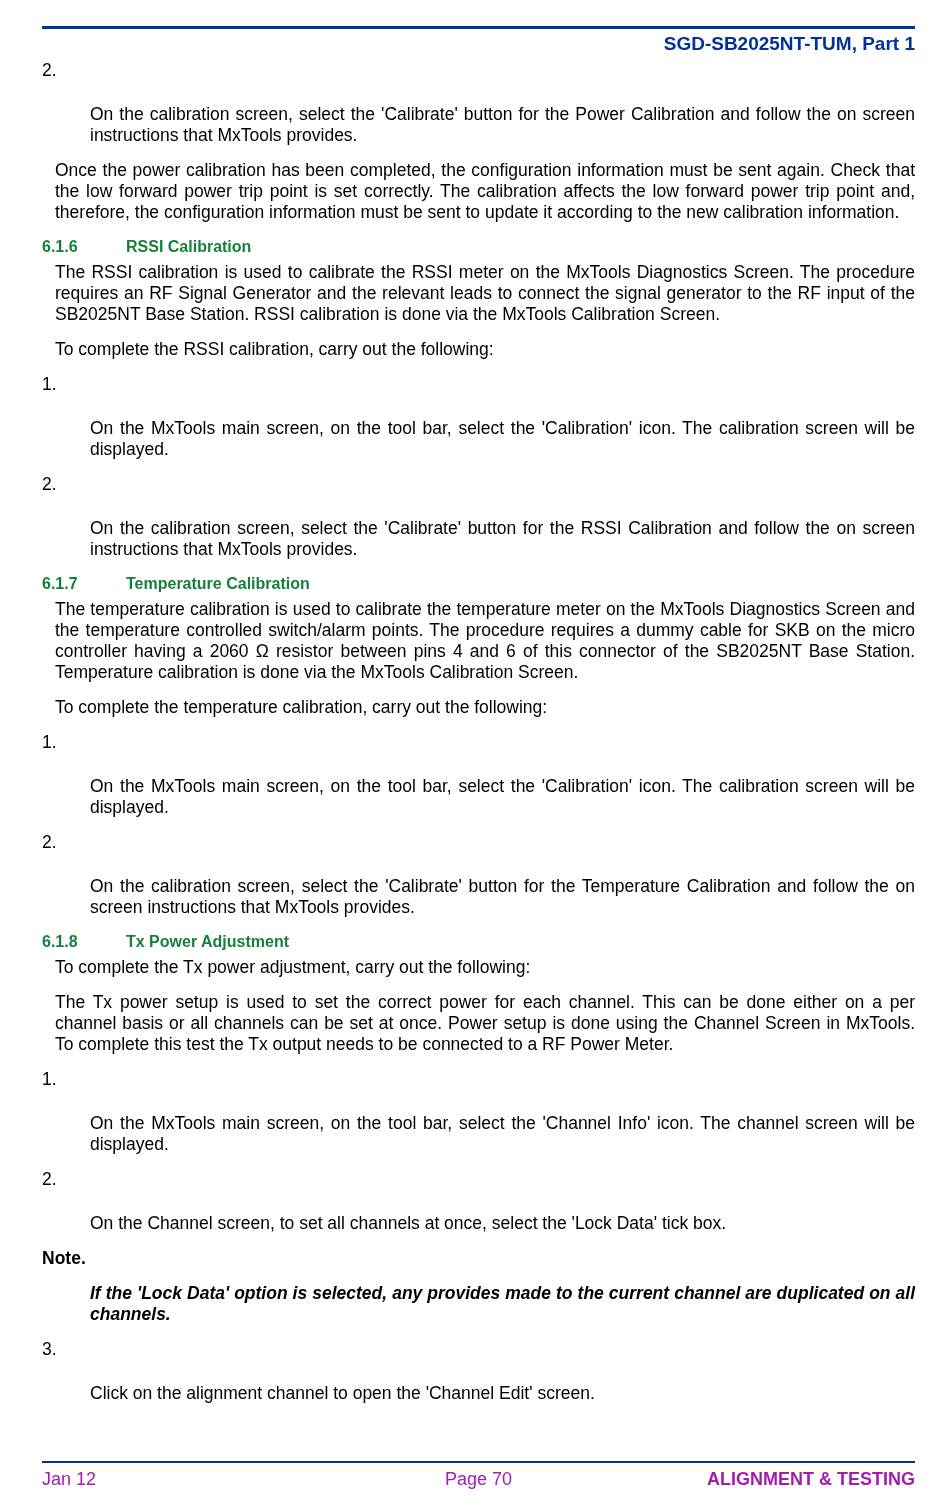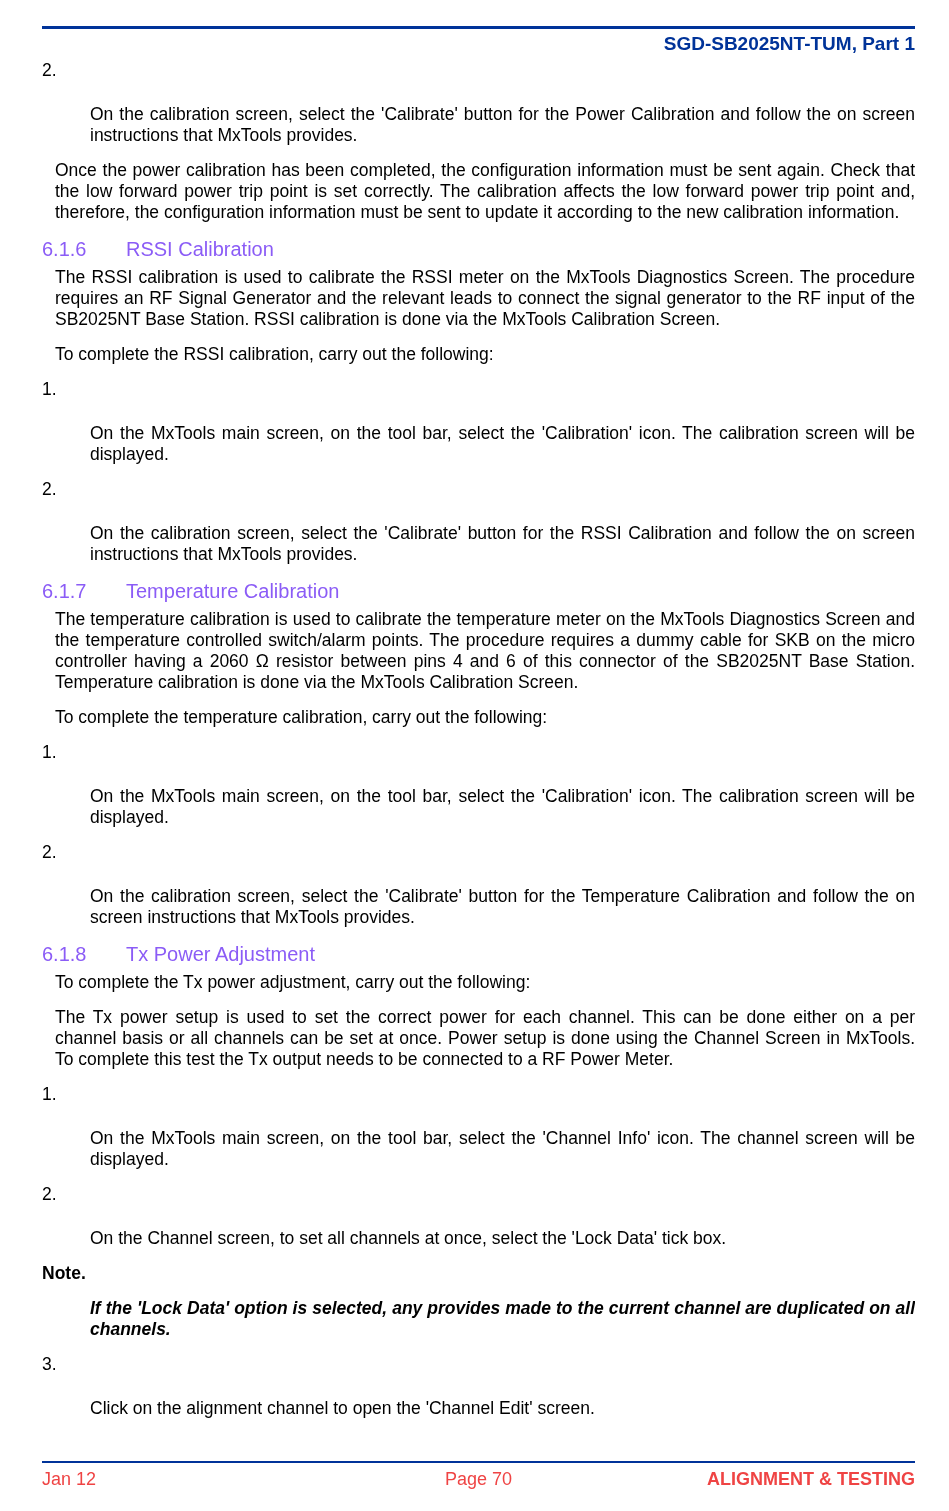--- a/index.html
+++ b/index.html
@@ -54,23 +54,23 @@
     text-align: justify;
   }
   .li .num {
     flex: 0 0 48px;
   }
   .li .txt {
     flex: 1 1 auto;
     margin-top: 44px;
   }
   .h3 {
-    color: #8b5cf6;
-    font-weight: normal;
-    font-size: 20px;
+    color: #15803d;
+    font-weight: bold;
+    font-size: 16px;
     margin: 6px 0 6px 0;
   }
   .h3 .secnum {
     display: inline-block;
     width: 84px;
   }
   .note-label {
     font-weight: bold;
     margin: 0 0 14px 0;
   }
@@ -79,21 +79,21 @@
     font-weight: bold;
     margin: 0 0 14px 48px;
     text-align: justify;
   }
   .footer {
     margin-top: auto;
   }
   .footer-row {
     display: flex;
     justify-content: center;
-    color: #ef4444;
+    color: #a21caf;
     font-size: 18px;
     margin-top: 6px;
   }
   .footer-left { flex: 1; text-align: left; }
   .footer-center { flex: 1; text-align: center; }
   .footer-right { flex: 1; text-align: right; font-weight: bold; }
 </style>
 </head>
 <body>
 

